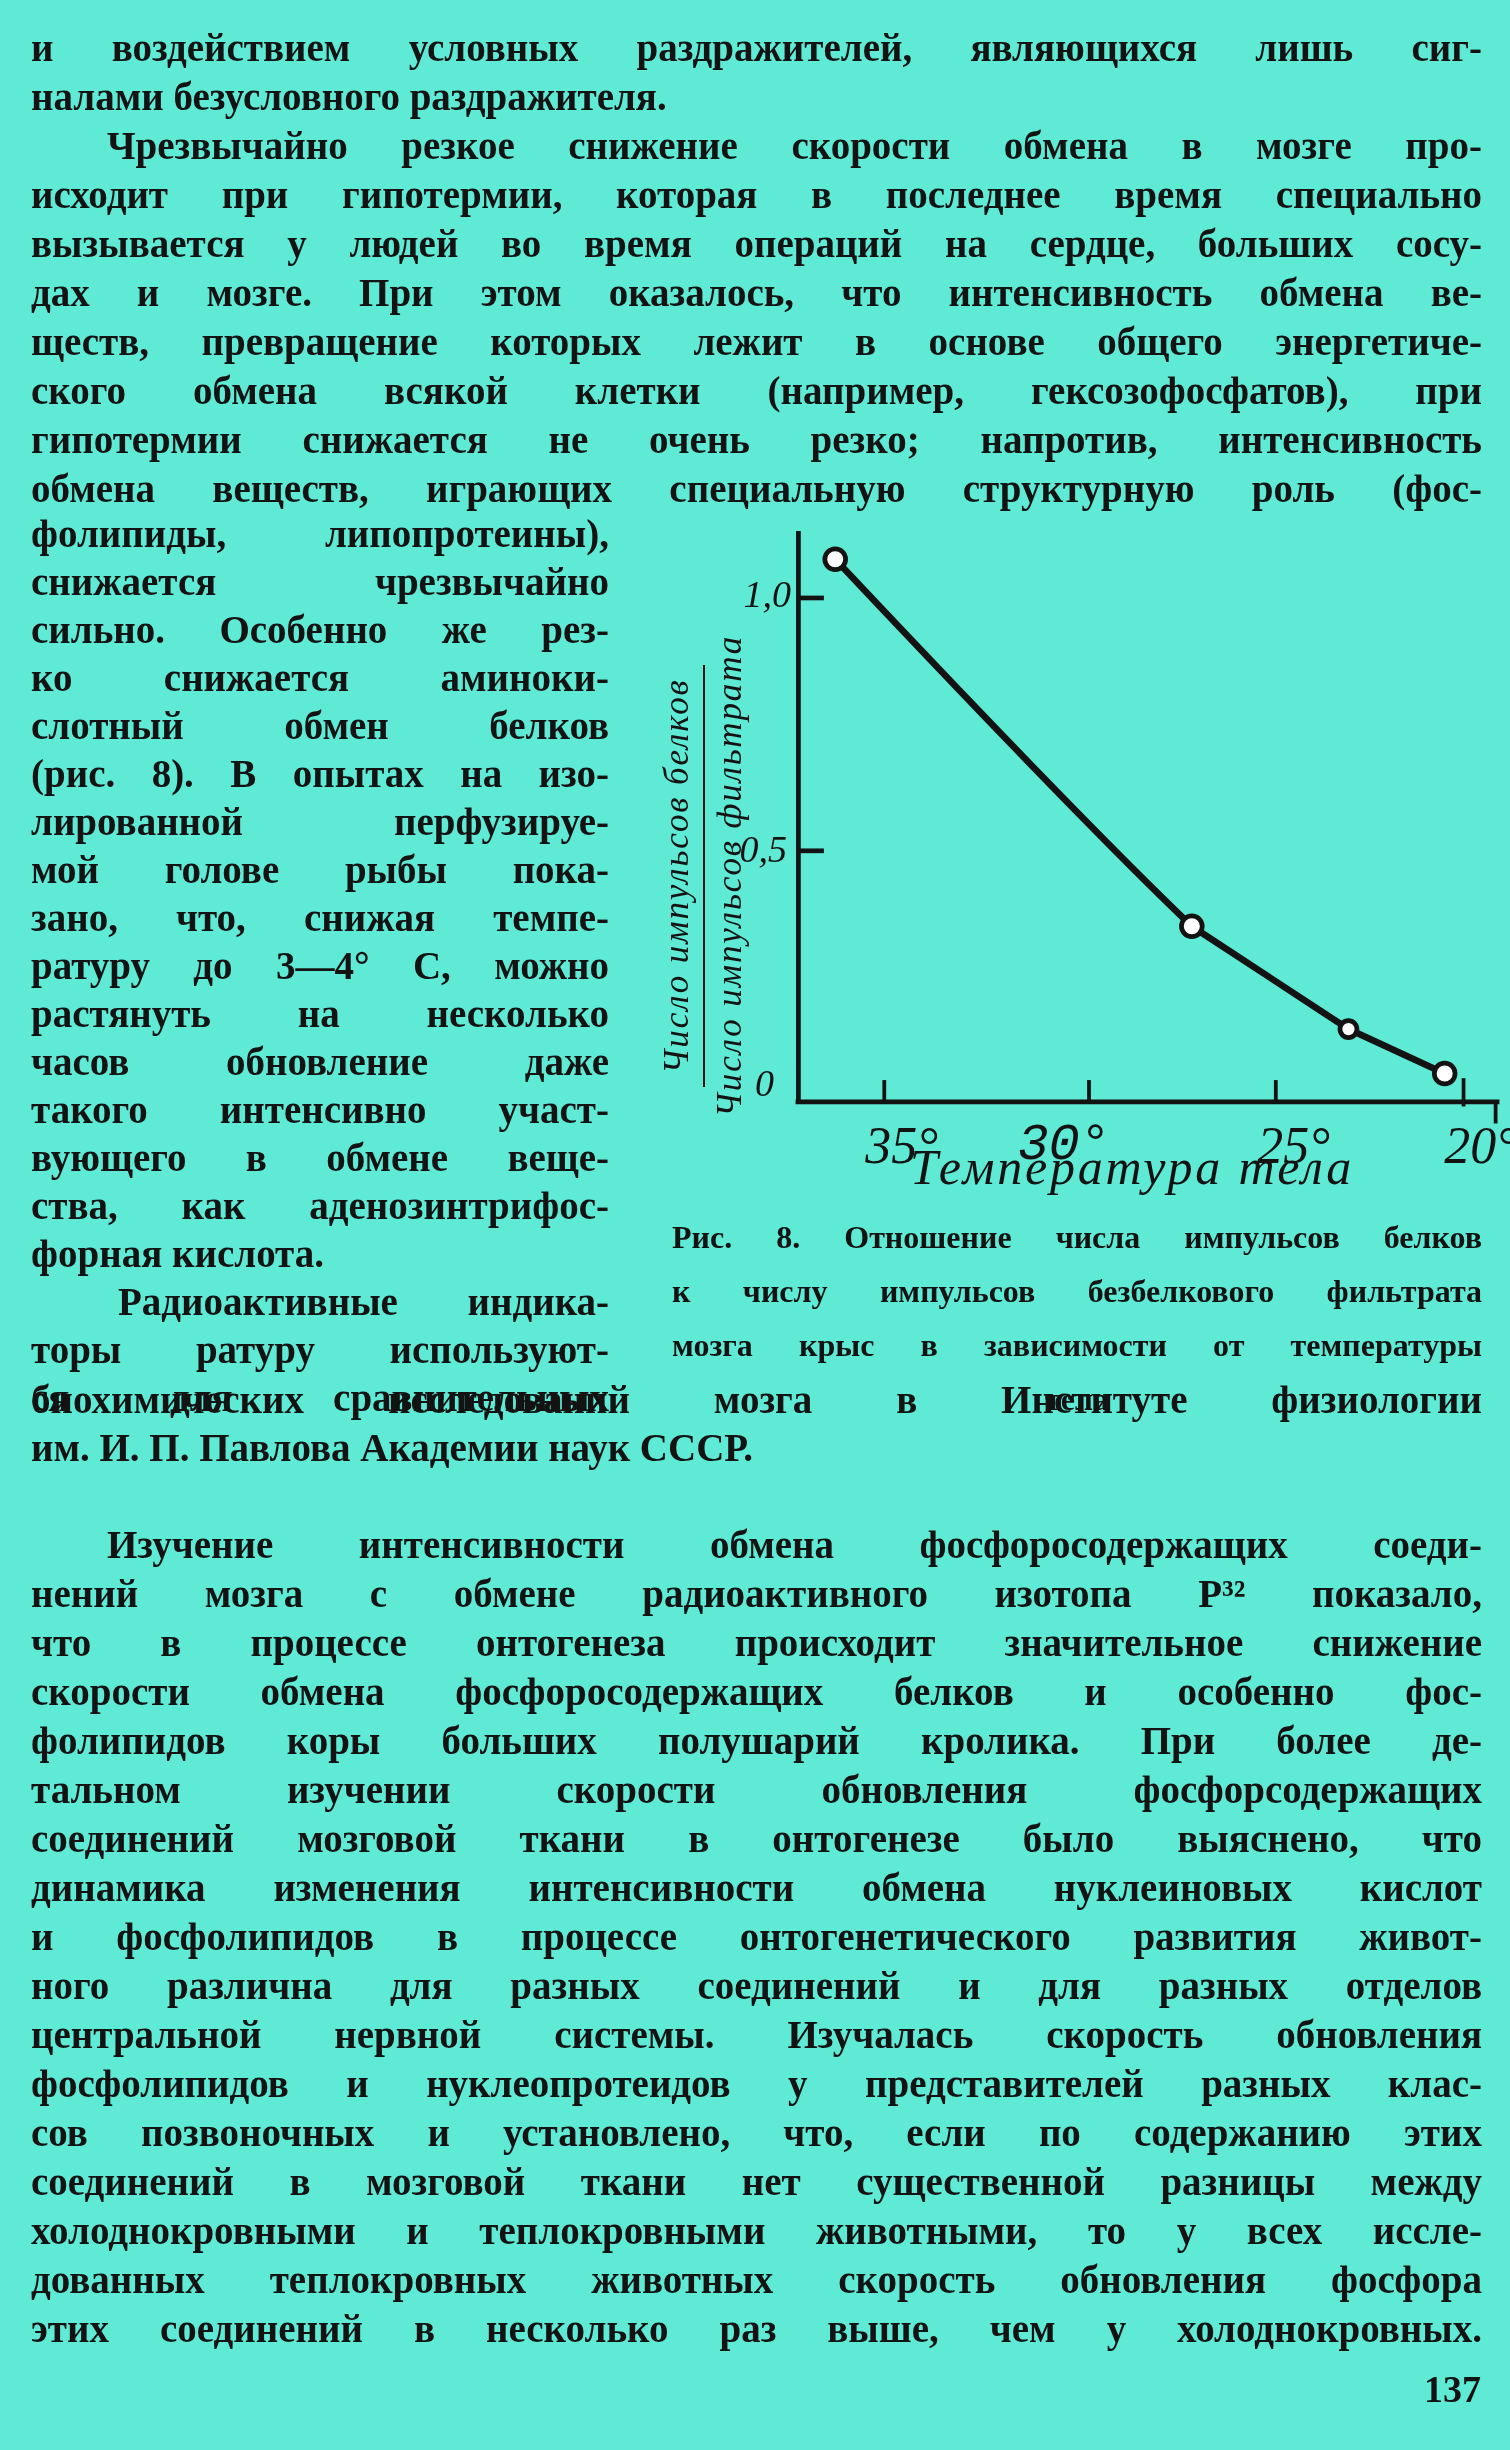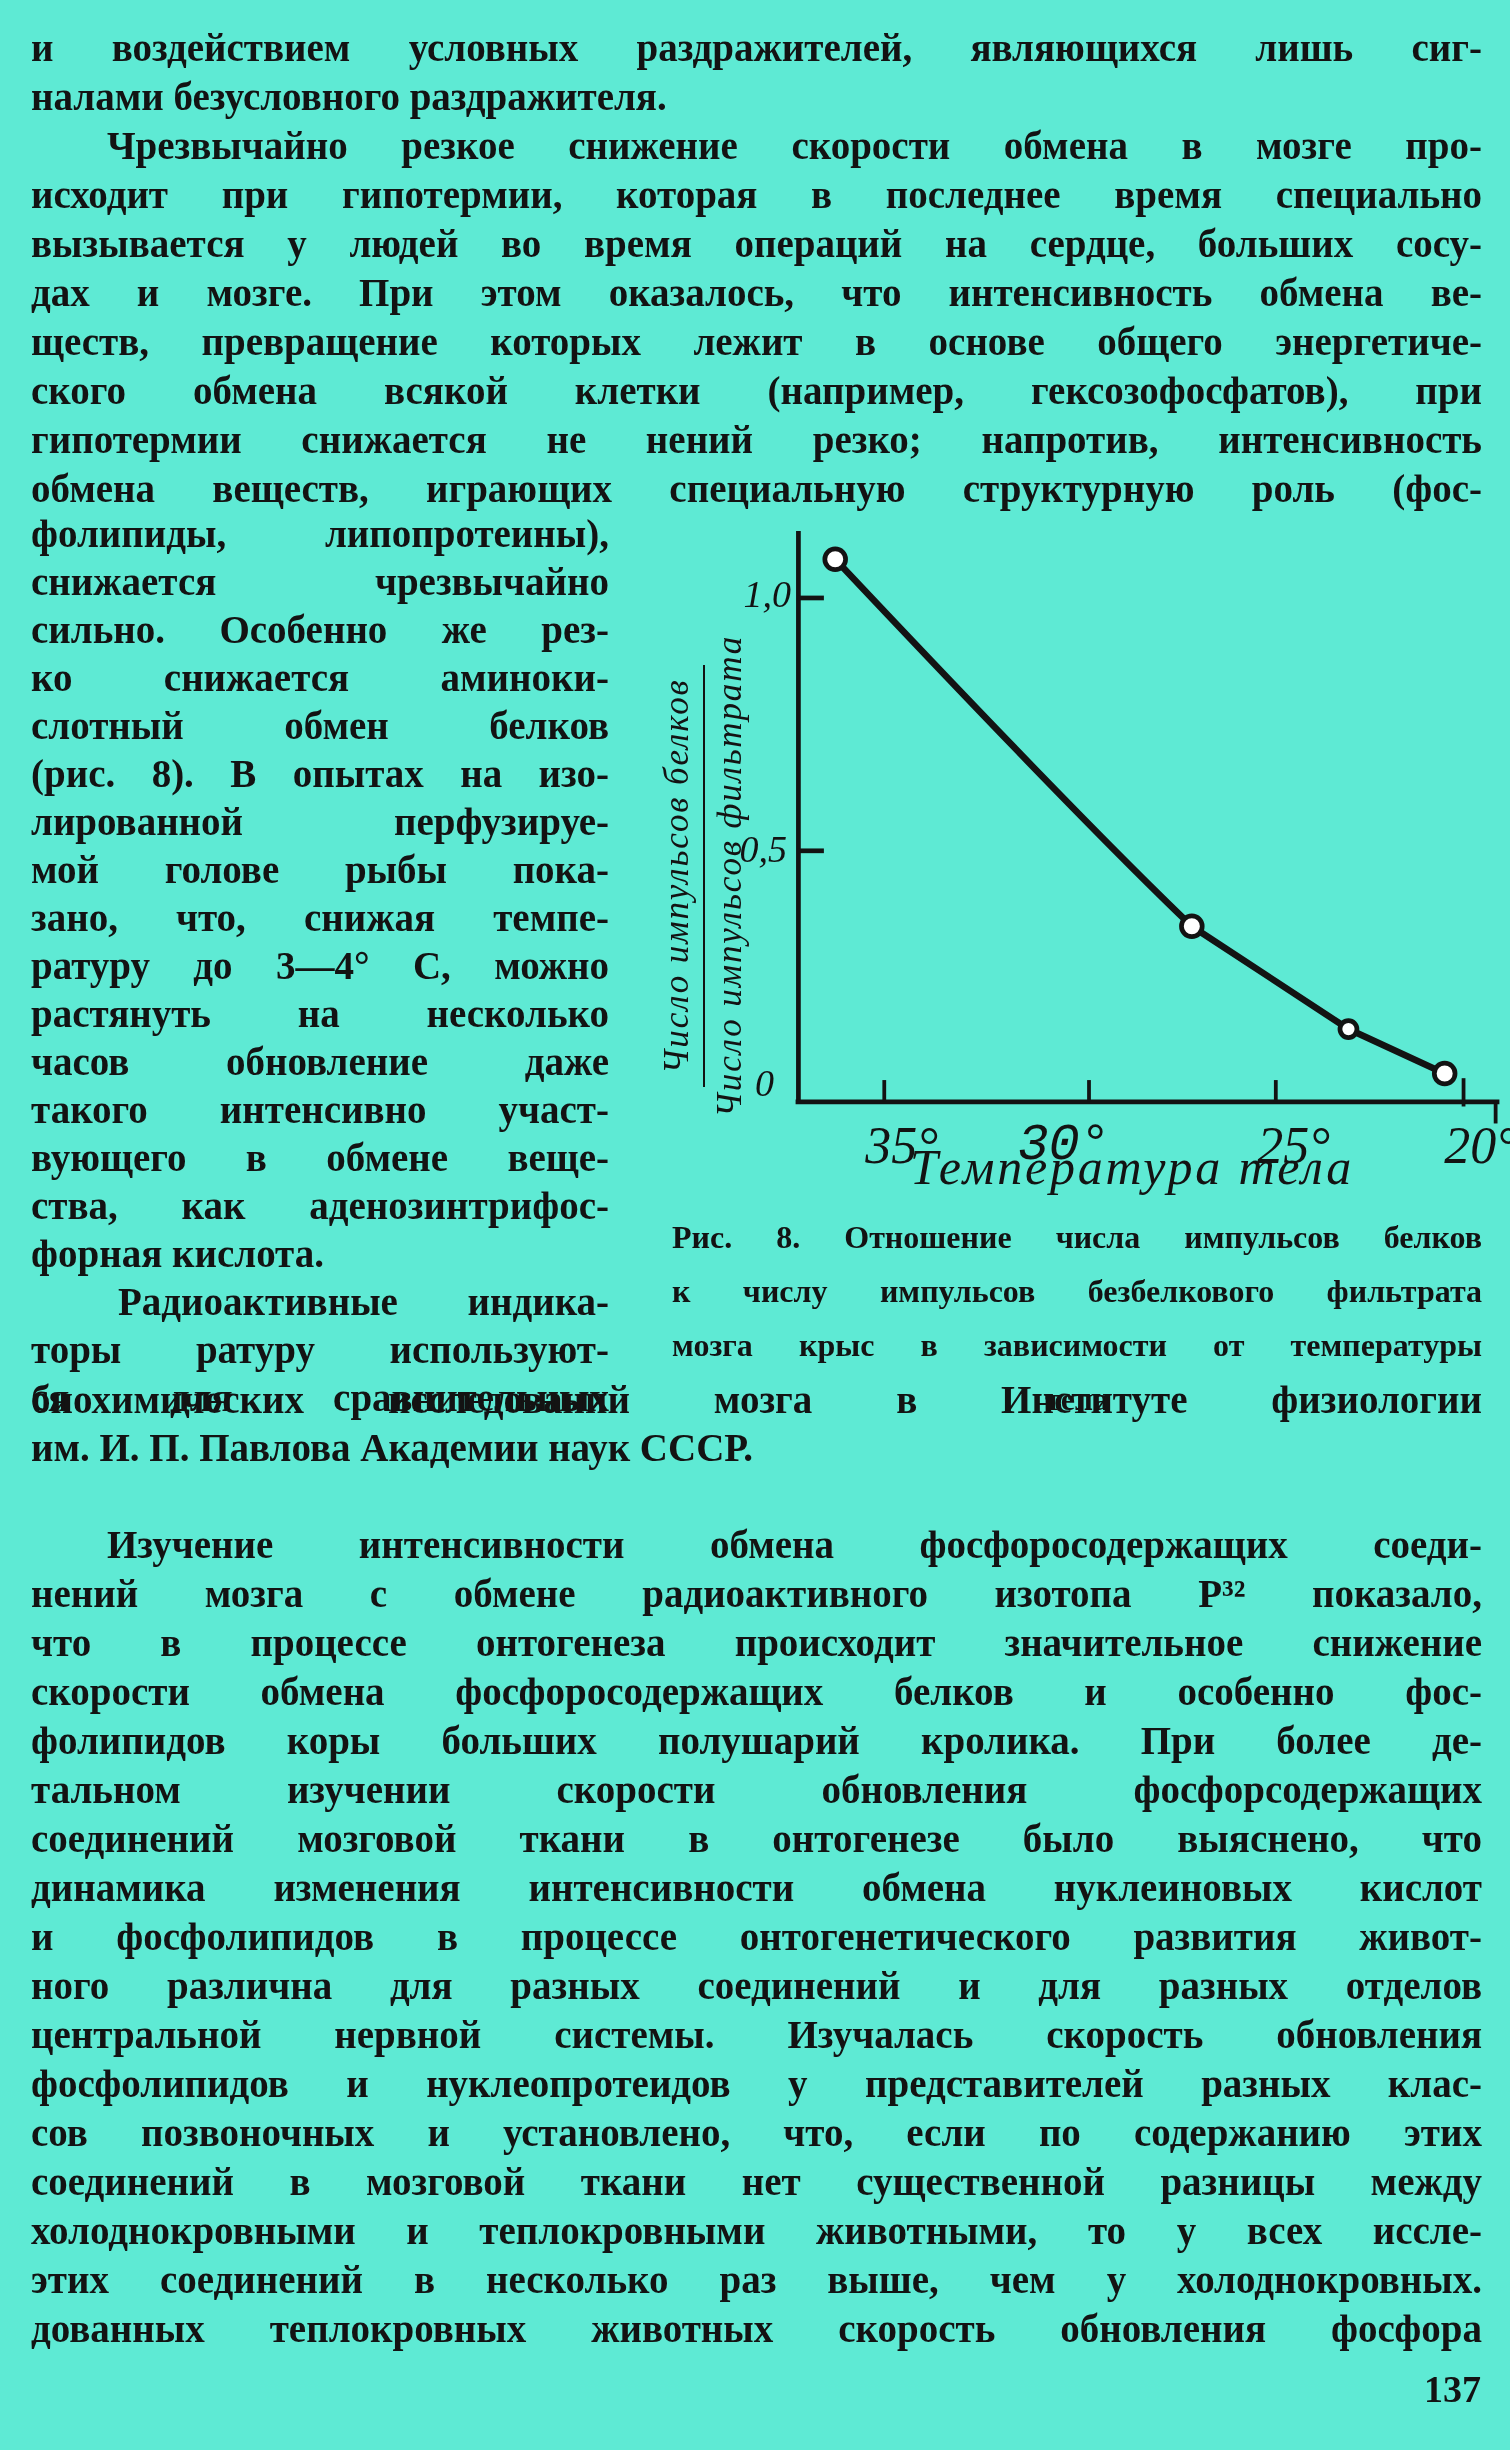--- a/index.html
+++ b/index.html
@@ -46,21 +46,21 @@
 
   <div class="blk" style="top:22.7px;">
     <div class="line just">и воздействием условных раздражителей, являющихся лишь сиг-</div>
     <div class="line">налами безусловного раздражителя.</div>
     <div class="line just ind">Чрезвычайно резкое снижение скорости обмена в мозге про-</div>
     <div class="line just">исходит при гипотермии, которая в последнее время специально</div>
     <div class="line just">вызывается у людей во время операций на сердце, больших сосу-</div>
     <div class="line just">дах и мозге. При этом оказалось, что интенсивность обмена ве-</div>
     <div class="line just">ществ, превращение которых лежит в основе общего энергетиче-</div>
     <div class="line just">ского обмена всякой клетки (например, гексозофосфатов), при</div>
-    <div class="line just">гипотермии снижается не нений резко; напротив, интенсивность</div>
+    <div class="line just">гипотермии снижается не очень резко; напротив, интенсивность</div>
     <div class="line just">обмена веществ, играющих специальную структурную роль (фос-</div>
   </div>
 
   <div class="blk leftcol" style="top:510px;">
     <div class="line just">фолипиды, липопротеины),</div>
     <div class="line just">снижается чрезвычайно</div>
     <div class="line just">сильно. Особенно же рез-</div>
     <div class="line just">ко снижается аминоки-</div>
     <div class="line just">слотный обмен белков</div>
     <div class="line just">(рис. 8). В опытах на изо-</div>
@@ -138,20 +138,20 @@
     <div class="line just">тальном изучении скорости обновления фосфорсодержащих</div>
     <div class="line just">соединений мозговой ткани в онтогенезе было выяснено, что</div>
     <div class="line just">динамика изменения интенсивности обмена нуклеиновых кислот</div>
     <div class="line just">и фосфолипидов в процессе онтогенетического развития живот-</div>
     <div class="line just">ного различна для разных соединений и для разных отделов</div>
     <div class="line just">центральной нервной системы. Изучалась скорость обновления</div>
     <div class="line just">фосфолипидов и нуклеопротеидов у представителей разных клас-</div>
     <div class="line just">сов позвоночных и установлено, что, если по содержанию этих</div>
     <div class="line just">соединений в мозговой ткани нет существенной разницы между</div>
     <div class="line just">холоднокровными и теплокровными животными, то у всех иссле-</div>
+    <div class="line just">дованных теплокровных животных скорость обновления фосфора</div>
     <div class="line just">этих соединений в несколько раз выше, чем у холоднокровных.</div>
-    <div class="line just">дованных теплокровных животных скорость обновления фосфора</div>
   </div>
 
   <div class="pageno">137</div>
 
 </div>
 
 
 </body></html>

